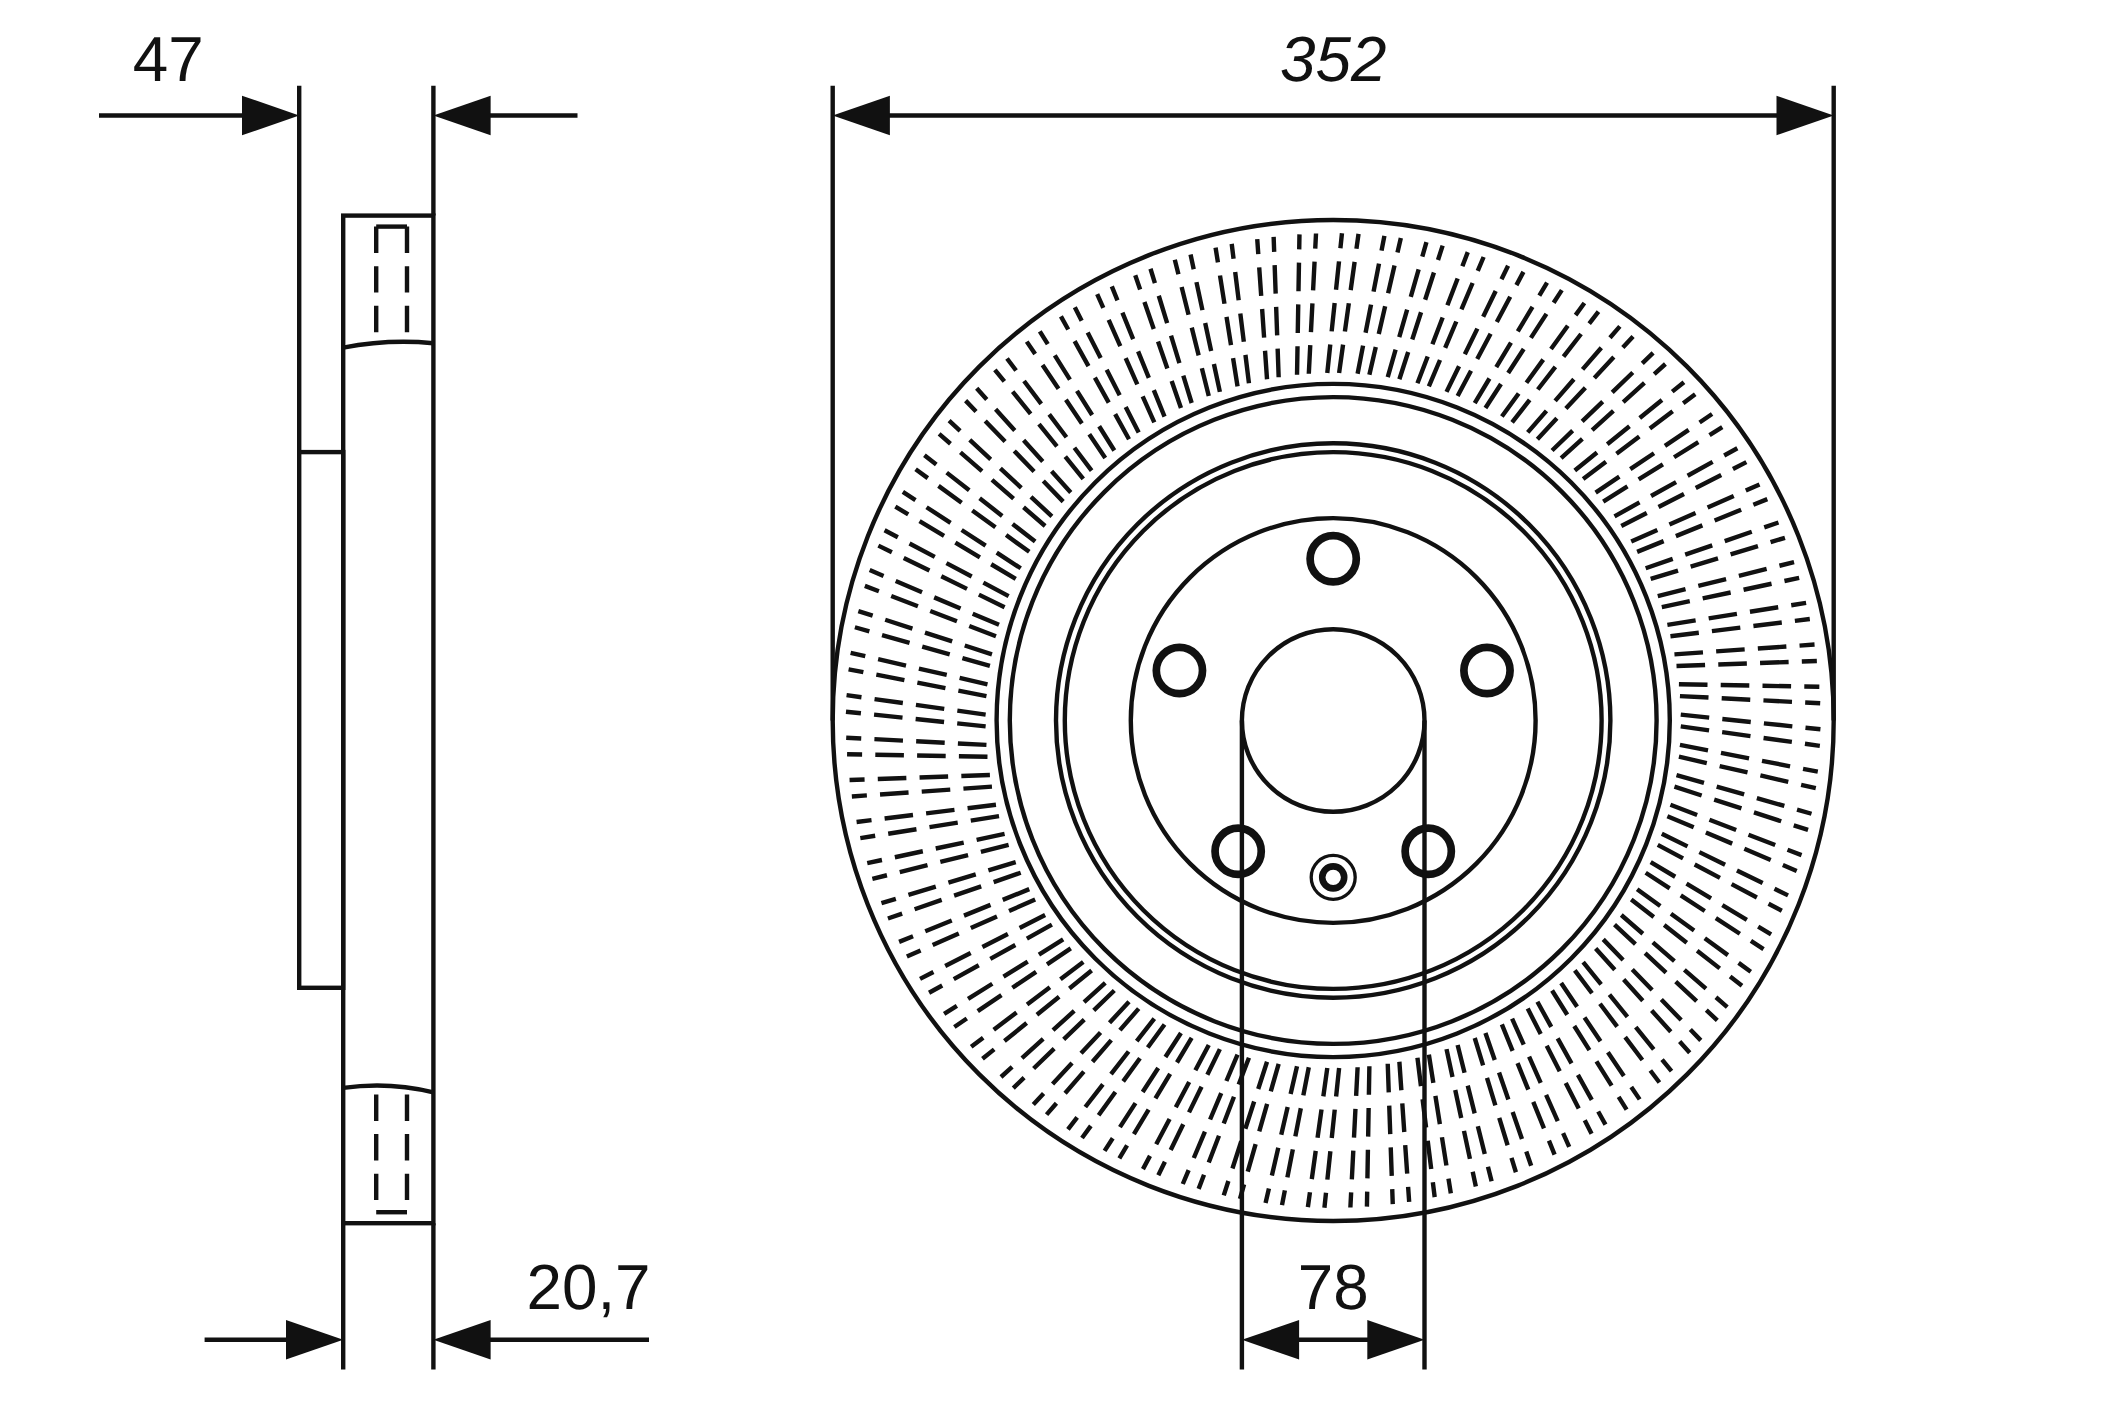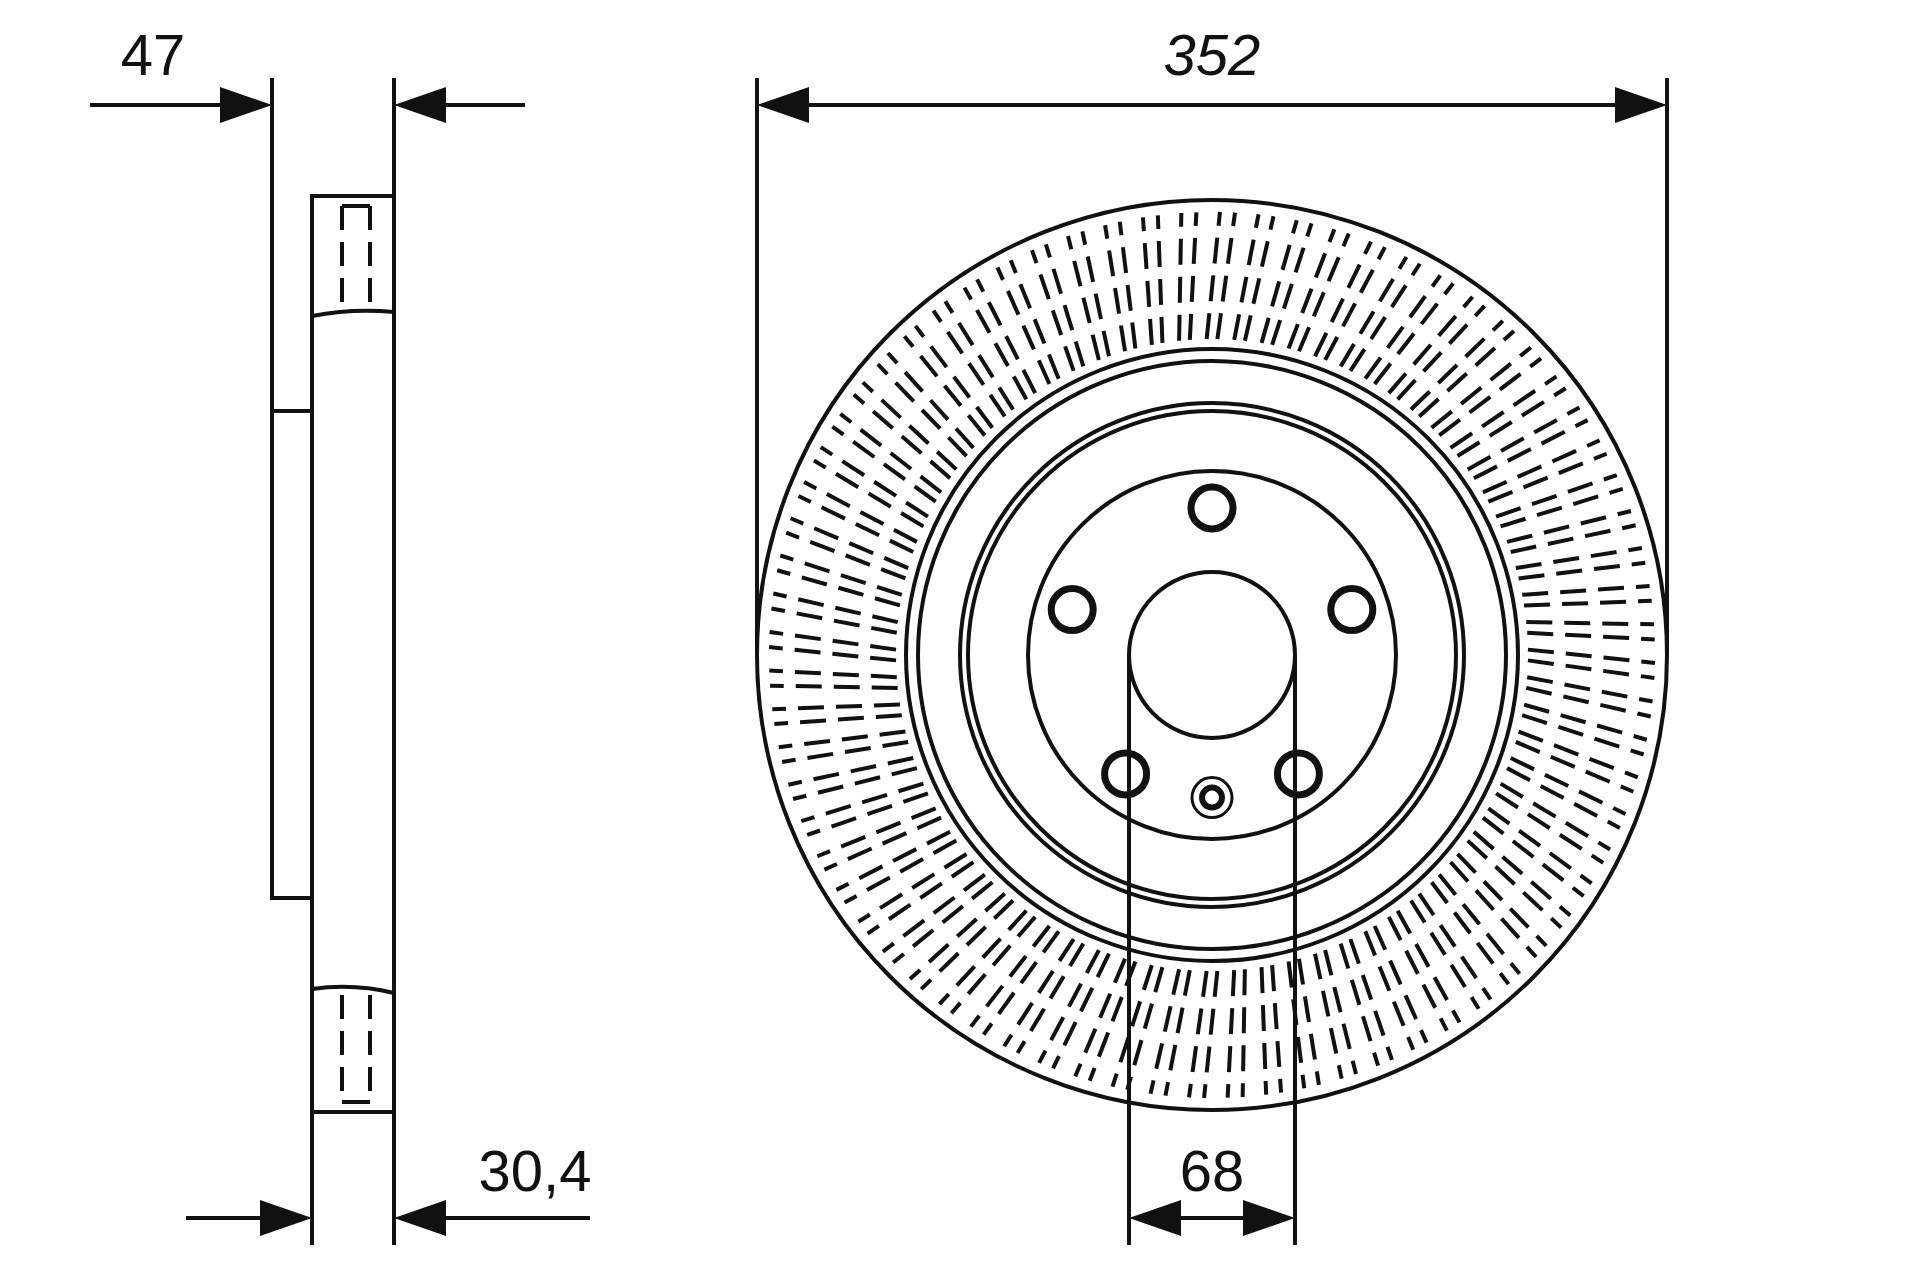--- a/index.html
+++ b/index.html
@@ -209,15 +209,15 @@
         <polygon points="757,105 809,87 809,123" stroke="none"></polygon>
         <polygon points="1667,105 1615,87 1615,123" stroke="none"></polygon>
         <line x1="1179" y1="1218" x2="1245" y2="1218"></line>
         <polygon points="1129,1218 1181,1200 1181,1236" stroke="none"></polygon>
         <polygon points="1295,1218 1243,1200 1243,1236" stroke="none"></polygon>
       </g>
   </svg>
 
   <div class="dim-label" style="left:153px;top:26px;">47</div>
   <div class="dim-label" style="left:1212px;top:26px;font-style:italic;">352</div>
-  <div class="dim-label" style="left:535px;top:1142px;">30,4</div>
-  <div class="dim-label" style="left:1212px;top:1142px;">68</div>
+  <div class="dim-label" style="left:535px;top:1142px;">20,7</div>
+  <div class="dim-label" style="left:1212px;top:1142px;">78</div>
 </div>
 
 </body></html>

